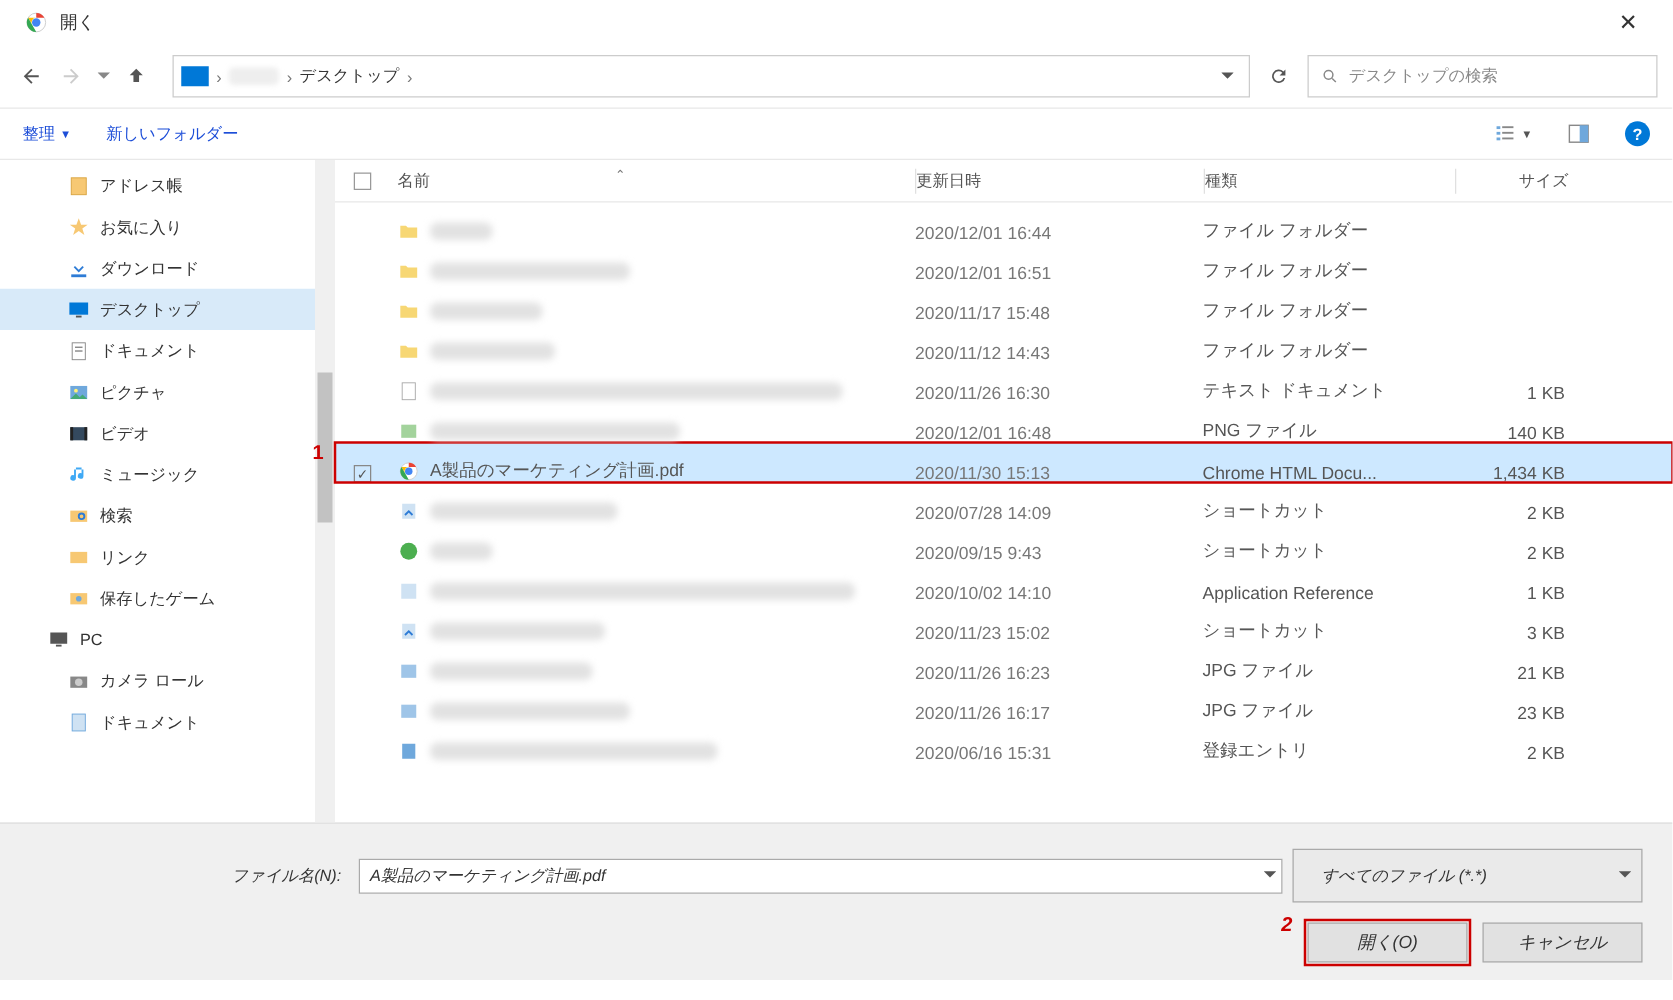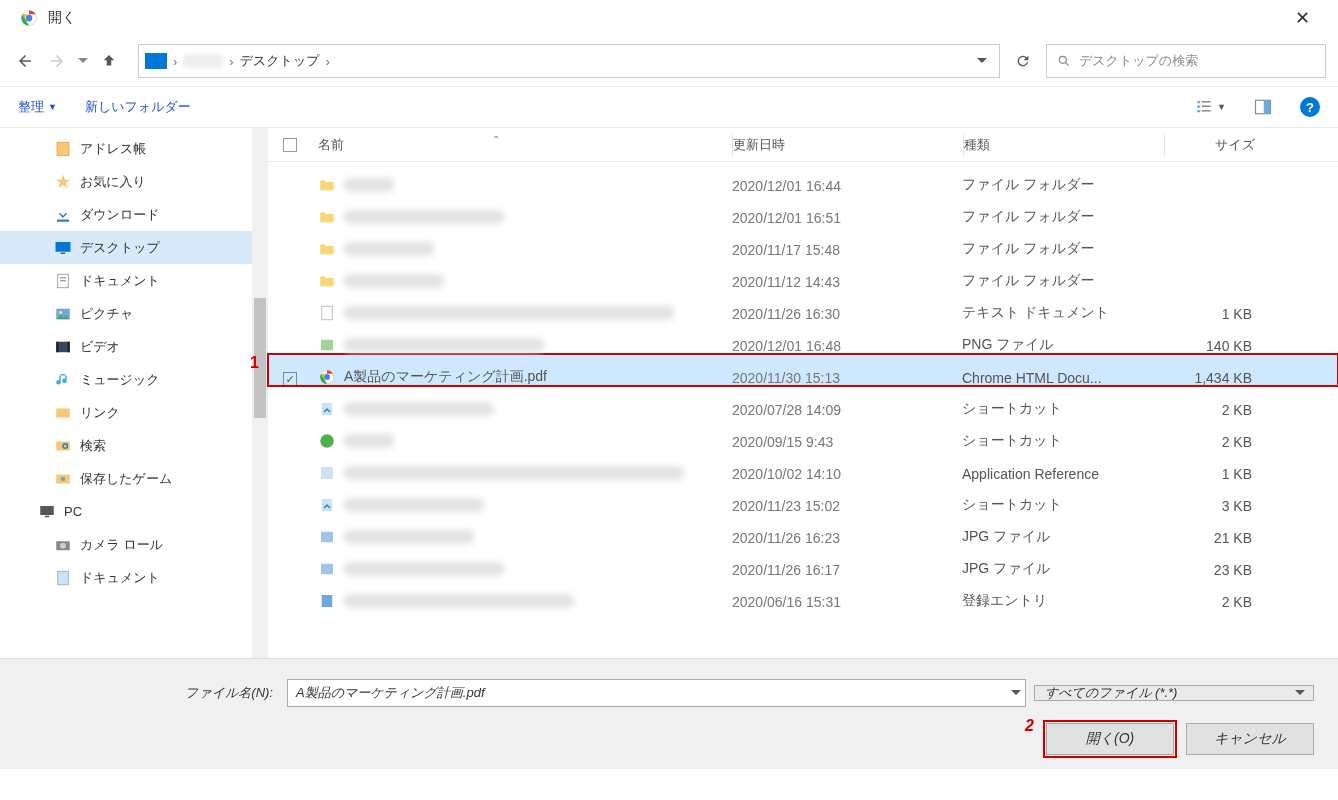--- a/index.html
+++ b/index.html
@@ -65,21 +65,21 @@
 .row-check { width: 14px; height: 14px; border: 1px solid #888; display: flex; align-items: center; justify-content: center; font-size: 11px; }
 
 .annot { position: absolute; color: #c00; font-weight: bold; font-size: 16px; }
 
 
 .bottom { background: #f0f0f0; border-top: 1px solid #ddd; padding: 20px 24px 14px; font-style: italic; }
 .filerow { display: flex; align-items: center; gap: 8px; margin-bottom: 16px; }
 .file-label { width: 255px; text-align: right; padding-right: 6px; }
 .file-input { flex: 1; height: 28px; border: 1px solid #aaa; background: #fff; display: flex; align-items: center; padding: 0 8px; position: relative; }
 .file-input .dd { position: absolute; right: 4px; color: #555; }
-.filter-select { width: 280px; height: 16px; border: 1px solid #aaa; background: #eaeaea; display: flex; align-items: center; padding: 0 10px; position: relative; }
+.filter-select { width: 280px; height: 43px; border: 1px solid #aaa; background: #eaeaea; display: flex; align-items: center; padding: 0 22px; position: relative; }
 .filter-select .dd { position: absolute; right: 8px; color: #555; }
 
 .btnrow { display: flex; justify-content: flex-end; gap: 12px; position: relative; }
 .btn { width: 128px; height: 32px; border: 1px solid #aaa; background: #e1e1e1; display: flex; align-items: center; justify-content: center; font-size: 14px; cursor: pointer; }
 .btn.primary { outline: 2px solid #c00; outline-offset: 1px; }
 
 .checkbox-header { width: 14px; height: 14px; border: 1px solid #999; }
 </style>
 </head>
 <body>
@@ -233,29 +233,29 @@
       </div>
       <div class="side-item">
         <span class="side-icon"><svg width="18" height="18" viewBox="0 0 24 24">
             <path d="M9 4v11a3 3 0 1 1-2-2.8V6h10v7a3 3 0 1 1-2-2.8V4z" fill="#3fa9f5"></path>
           </svg></span>
         <span>ミュージック</span>
       </div>
       <div class="side-item">
         <span class="side-icon"><svg width="18" height="18" viewBox="0 0 24 24">
             <rect x="3" y="6" width="18" height="12" fill="#f7c873"></rect>
+            <circle cx="15" cy="12" r="3" fill="none" stroke="#2e7cd6" stroke-width="2"></circle>
+          </svg></span>
+        <span>検索</span>
+      </div>
+      <div class="side-item">
+        <span class="side-icon"><svg width="18" height="18" viewBox="0 0 24 24">
+            <rect x="3" y="6" width="18" height="12" fill="#f7c873"></rect>
           </svg></span>
         <span>リンク</span>
-      </div>
-      <div class="side-item">
-        <span class="side-icon"><svg width="18" height="18" viewBox="0 0 24 24">
-            <rect x="3" y="6" width="18" height="12" fill="#f7c873"></rect>
-            <circle cx="15" cy="12" r="3" fill="none" stroke="#2e7cd6" stroke-width="2"></circle>
-          </svg></span>
-        <span>検索</span>
       </div>
       <div class="side-item">
         <span class="side-icon"><svg width="18" height="18" viewBox="0 0 24 24">
             <rect x="3" y="6" width="18" height="12" fill="#f7c873"></rect>
             <circle cx="12" cy="12" r="3" fill="#6fa8dc"></circle>
           </svg></span>
         <span>保存したゲーム</span>
       </div>
       <div class="side-item root">
         <span class="side-icon"><svg width="18" height="18" viewBox="0 0 24 24">

